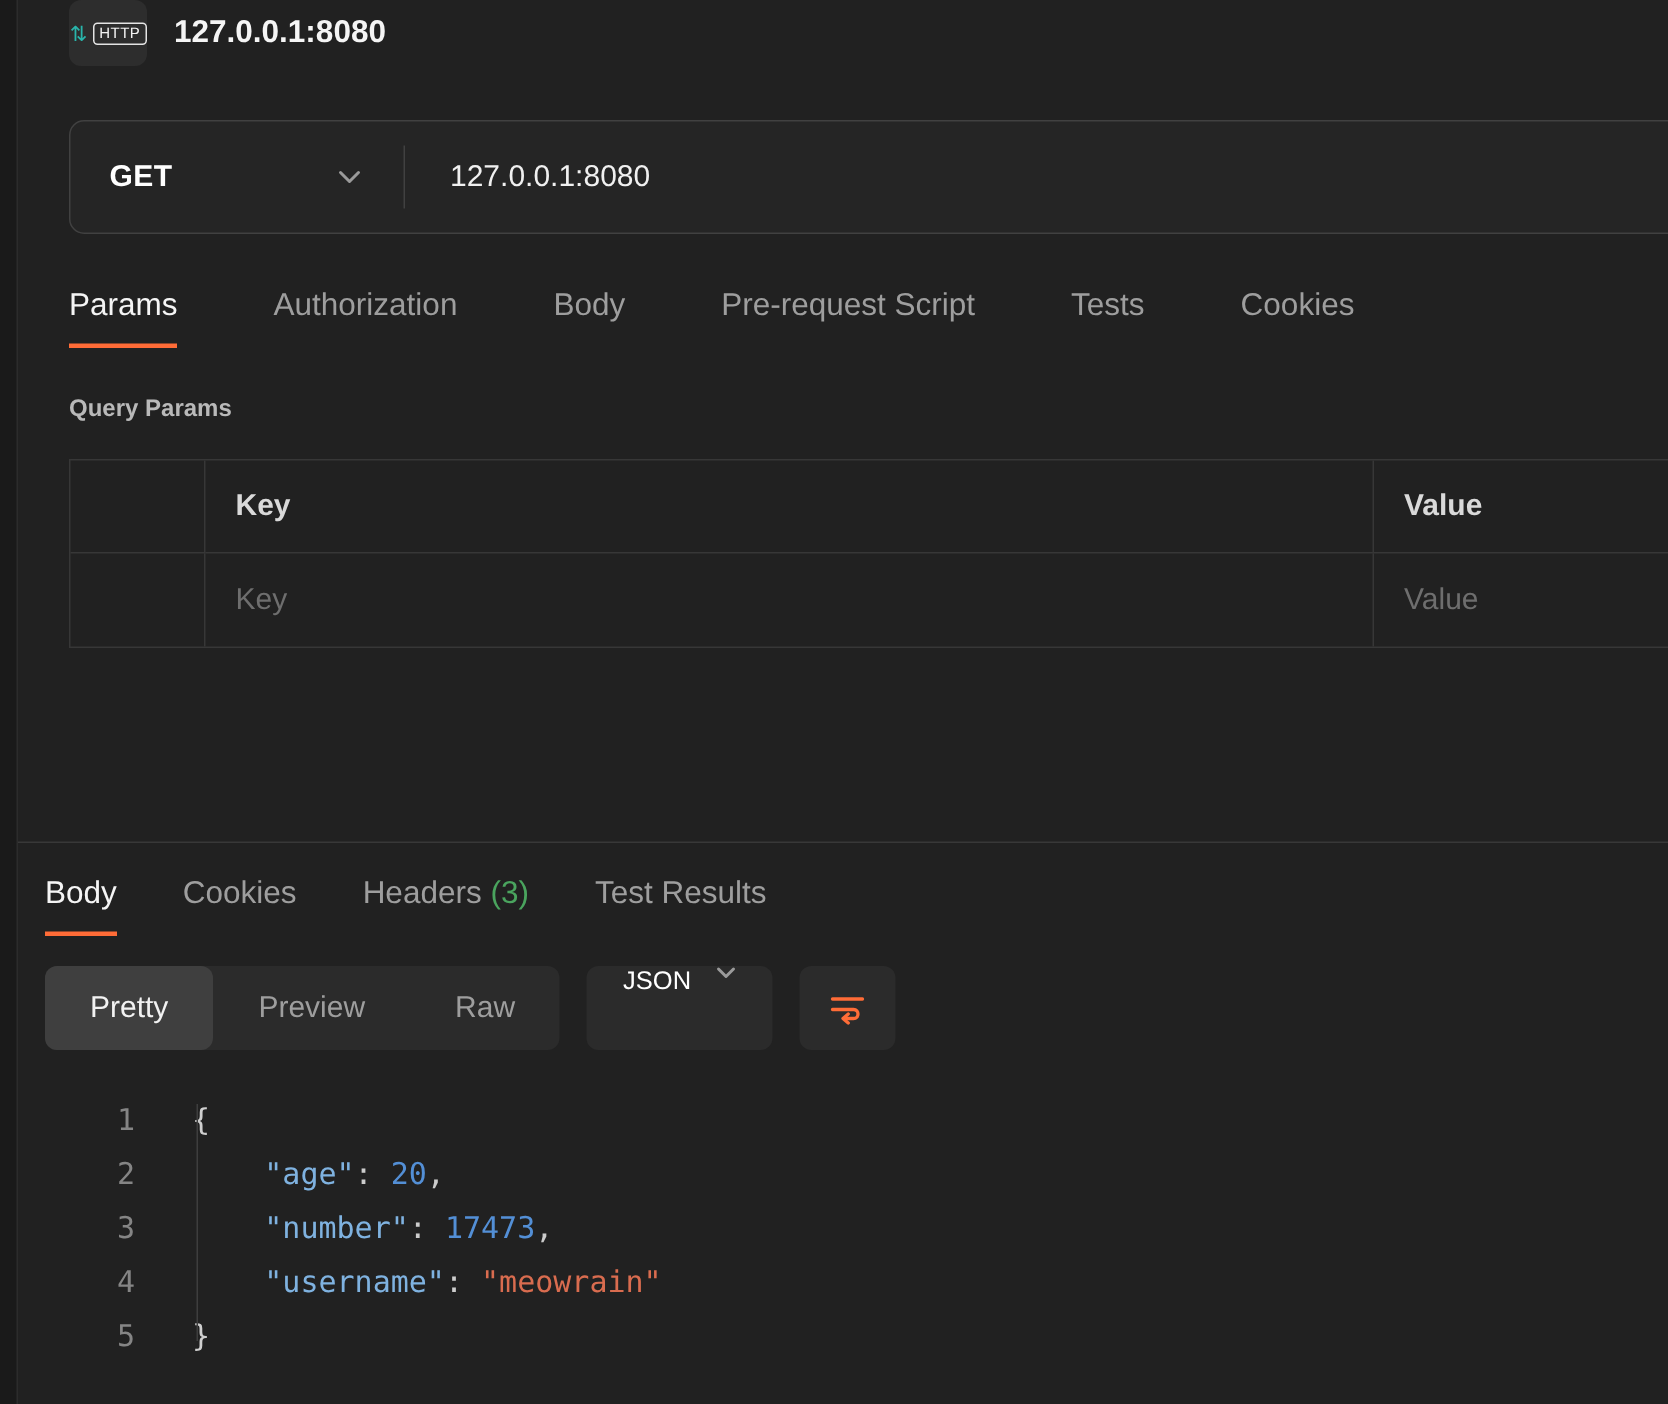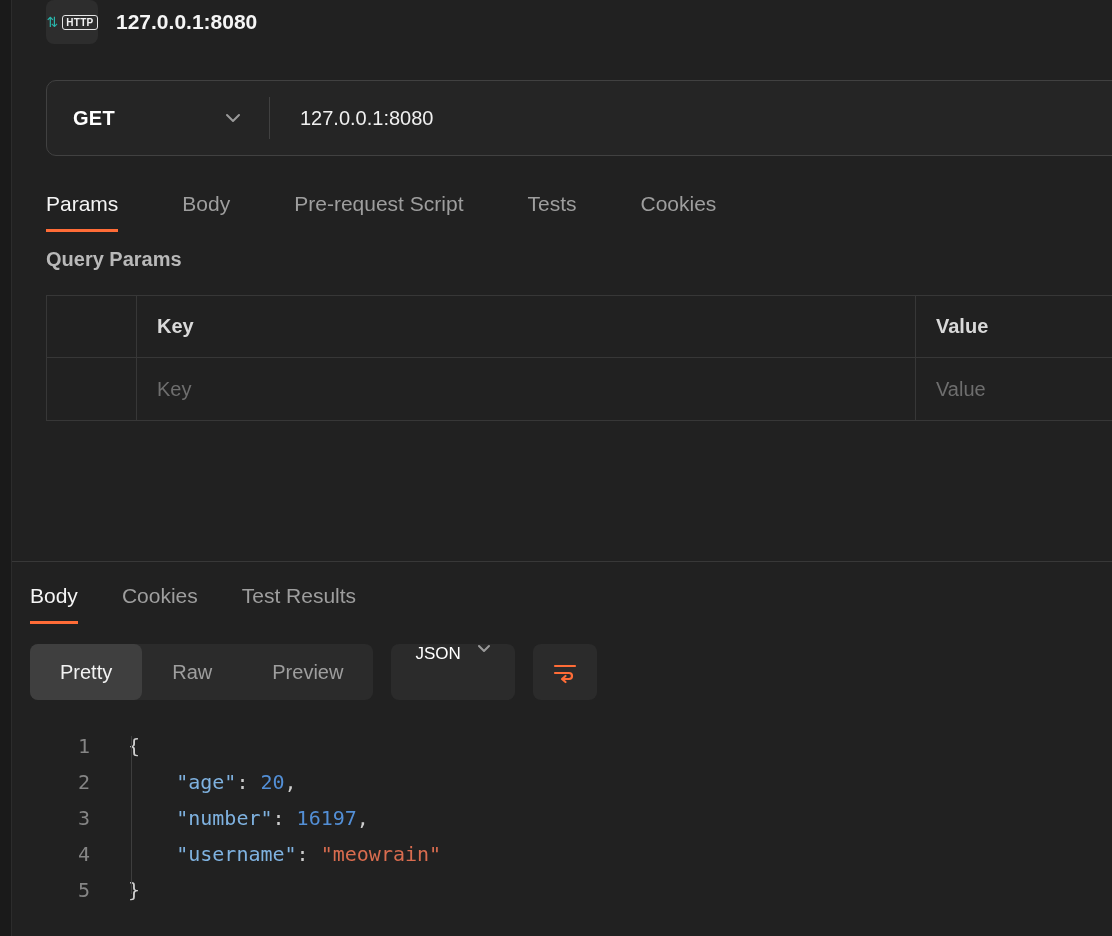--- a/index.html
+++ b/index.html
@@ -19,21 +19,21 @@
 
   
   .request-pane { height:561px; padding-left:34px; overflow:hidden; }
   .header-row { display:flex; align-items:center; gap:18px; padding-top:0; }
   .http-badge {
     width:52px; height:44px; background:#2d2d2d; border-radius:8px;
     display:flex; align-items:center; justify-content:center; gap:4px; flex:none;
   }
   .badge-arrows { color:#29b5ab; font-size:14px; line-height:1; }
   .http-box {
-    border:1.5px solid #e4e4e4; border-radius:3px; font-size:10px; font-weight:700;
+    border:1.5px solid #e4e4e4; border-radius:3px; font-size:10px; font-weight:400;
     padding:1px 3px; color:#f2f2f2; letter-spacing:.3px;
   }
   .page-title { font-size:21px; font-weight:700; color:#f5f5f5; }
 
   .request-bar {
     margin-top:36px; margin-right:-18px; height:76px;
     border:1px solid #414141; border-radius:10px; background:#252525;
     display:flex; align-items:center;
   }
   .method { display:flex; align-items:center; justify-content:space-between; width:222px; padding:0 28px 0 26px; cursor:pointer; flex:none; }
@@ -46,21 +46,21 @@
   }
 
   .req-tabs {
     display:flex; gap:64px; margin-top:36px; overflow:hidden; white-space:nowrap;
     font-size:21px; color:#9e9e9e; height:40px;
   }
   .tab { padding-bottom:14px; cursor:pointer; flex:none; }
   .tab.active { color:#f5f5f5; border-bottom:3px solid #ff6c37; }
   .tab .count { color:#4aa45e; }
 
-  .qp-heading { margin-top:16px; font-size:20px; font-weight:700; color:#b9b9b9; }
+  .qp-heading { margin-top:32px; font-size:16px; font-weight:700; color:#b9b9b9; }
 
   .params-table {
     margin-top:24px; width:1160px;
     display:grid; grid-template-columns:90px 779px 1fr;
     border:1px solid #373737; border-right:none;
   }
   .cell { height:62px; display:flex; align-items:center; border-right:1px solid #373737; }
   .cell.hrow { border-bottom:1px solid #373737; }
   .cell.head { font-size:20px; font-weight:700; color:#d9d9d9; padding-left:20px; }
   .cell input {
@@ -124,20 +124,21 @@
         <svg class="chev" width="16" height="10" viewBox="0 0 16 10">
           <polyline points="2,2 8,8 14,2" fill="none" stroke="#9a9a9a" stroke-width="2" stroke-linecap="round" stroke-linejoin="round"></polyline>
         </svg>
       </div>
       <div class="bar-divider"></div>
       <input class="url-input" type="text" value="127.0.0.1:8080" style="">
     </div>
 
     <div class="req-tabs" id="req-tabs">
         <div class="tab active"><span>Params</span></div>
+        <div class="tab"><span>Authorization</span></div>
         <div class="tab"><span>Body</span></div>
         <div class="tab"><span>Pre-request Script</span></div>
         <div class="tab"><span>Tests</span></div>
         <div class="tab"><span>Cookies</span></div>
       </div>
 
     <div class="qp-heading">Query Params</div>
 
     <div class="params-table">
       <div class="cell hrow head"></div>
@@ -151,28 +152,29 @@
         <input type="text" placeholder="Value" style="">
       </div>
     </div>
   </div>
 
   <div class="response-pane">
 
     <div class="res-tabs" id="res-tabs">
         <div class="tab active"><span>Body</span></div>
         <div class="tab"><span>Cookies</span></div>
+        <div class="tab"><span>Headers</span><span class="count">&nbsp;(3)</span></div>
         <div class="tab"><span>Test Results</span></div>
       </div>
 
     <div class="toolbar">
       <div class="seg" id="view-seg">
           <div class="seg-item active">Pretty</div>
+          <div class="seg-item">Preview</div>
           <div class="seg-item">Raw</div>
-          <div class="seg-item">Preview</div>
         </div>
 
       <div class="format-btn">
         <span>JSON</span>
         <svg class="chev" width="14" height="9" viewBox="0 0 14 9">
           <polyline points="2,2 7,7 12,2" fill="none" stroke="#9a9a9a" stroke-width="2" stroke-linecap="round" stroke-linejoin="round"></polyline>
         </svg>
       </div>
 
       <div class="wrap-btn">
@@ -192,21 +194,21 @@
           <div class="code-line">
             <span class="ln">1</span>
             <span class="code"><span class="tok-brace">{</span></span>
           </div>
           <div class="code-line">
             <span class="ln">2</span>
             <span class="code"><span class="tok-ws">    </span><span class="tok-key">"age"</span><span class="tok-punct">: </span><span class="tok-num">20</span><span class="tok-punct">,</span></span>
           </div>
           <div class="code-line">
             <span class="ln">3</span>
-            <span class="code"><span class="tok-ws">    </span><span class="tok-key">"number"</span><span class="tok-punct">: </span><span class="tok-num">16197</span><span class="tok-punct">,</span></span>
+            <span class="code"><span class="tok-ws">    </span><span class="tok-key">"number"</span><span class="tok-punct">: </span><span class="tok-num">17473</span><span class="tok-punct">,</span></span>
           </div>
           <div class="code-line">
             <span class="ln">4</span>
             <span class="code"><span class="tok-ws">    </span><span class="tok-key">"username"</span><span class="tok-punct">: </span><span class="tok-str">"meowrain"</span></span>
           </div>
           <div class="code-line">
             <span class="ln">5</span>
             <span class="code"><span class="tok-brace">}</span></span>
           </div>
         </div>

